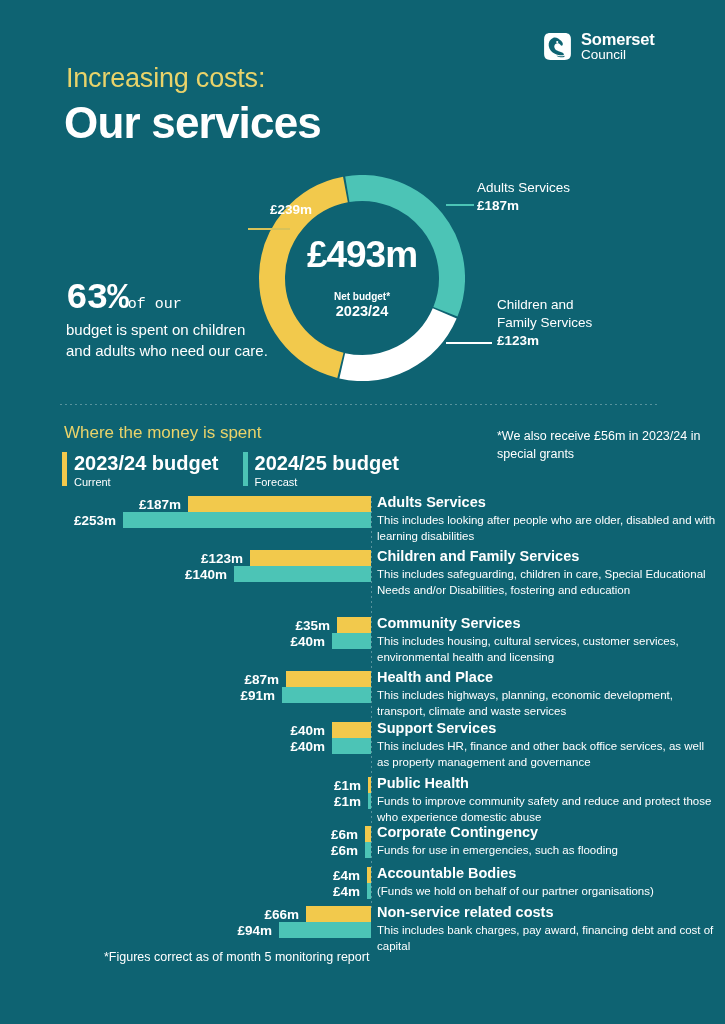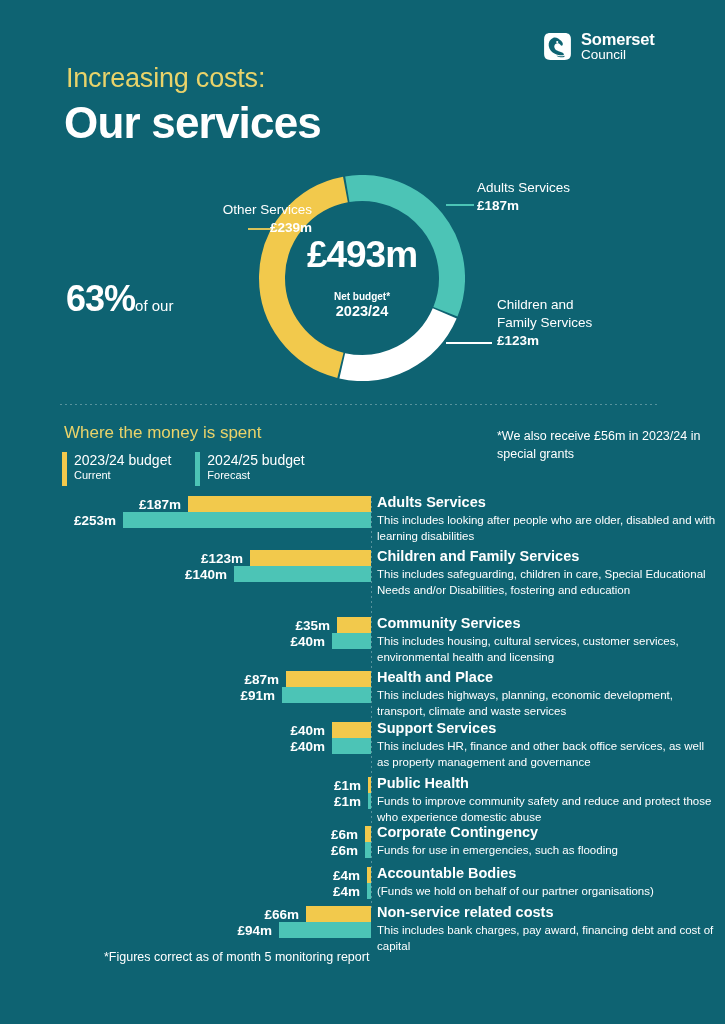--- a/index.html
+++ b/index.html
@@ -40,39 +40,39 @@
   .callout { position: absolute; font-size: 13.5px; line-height: 1.35; }
   .callout .name { color: #ffffff; font-weight: normal; }
   .callout .val  { color: #ffffff; font-weight: bold; }
   #co-adults { left: 477px; top: 179px; text-align: left; }
   #co-children { left: 497px; top: 296px; text-align: left; }
   #co-other { left: 120px; top: 201px; text-align: right; width: 192px; }
   .leader { position: absolute; height: 2px; }
 
   
   #pct-block { position: absolute; left: 66px; top: 281px; width: 205px; }
-  #pct-line1 { line-height: 1; }
+  #pct-line1 { line-height: 1; font-family: Liberation Mono, monospace; }
   #pct-num { font-size: 36px; font-weight: bold; letter-spacing: -1px; }
   #pct-tail { font-size: 15px; }
   #pct-body { font-size: 15px; line-height: 1.38; margin-top: 3px; }
 
   
   #divider { position: absolute; left: 60px; top: 404px; width: 600px; height: 1px;
      background-image: repeating-linear-gradient(to right, rgba(255,255,255,.30) 0 2px, rgba(255,255,255,0) 2px 5px); }
 
   
   #sec-title { position: absolute; left: 64px; top: 423px; font-size: 17px; color: #e9d36a; }
   #grants-note { position: absolute; left: 497px; top: 427px; font-size: 12.5px; line-height: 1.45; text-align: left; }
 
   
   #legend { position: absolute; left: 62px; top: 452px; display: flex; gap: 24px; }
   .leg-item { display: flex; }
   .leg-bar { width: 5px; margin-right: 7px; border-radius: 0; }
   .leg-txt { line-height: 1.18; }
-  .leg-title { font-size: 14px; font-weight: normal; display: block; }
+  .leg-title { font-size: 20px; font-weight: bold; display: block; }
   .leg-sub { font-size: 11px; display: block; }
 
   
   #chart { position: absolute; left: 0px; top: 496px; width: 725px; }
   #axisline { position: absolute; left: 371px; top: 0px; width: 1px; height: 412px;
      background-image: repeating-linear-gradient(to bottom, rgba(255,255,255,.30) 0 2px, rgba(255,255,255,0) 2px 5px); }
   .row { position: absolute; left: 0; width: 725px; }
   .bars { position: absolute; left: 0; top: 0; width: 371px; }
   .barline { position: relative; height: 16px; display: flex; align-items: center; justify-content: flex-end; }
   .barline + .barline { }
@@ -127,28 +127,28 @@
   <div class="callout" id="co-adults">
     <div class="name">Adults Services</div>
     <div class="val">£187m</div>
   </div>
   <div class="callout" id="co-children">
     <div class="name" style="white-space:pre-line">Children and
 Family Services</div>
     <div class="val">£123m</div>
   </div>
   <div class="callout" id="co-other">
-    <div class="name">Other Services</div>
     <div class="val">£239m</div>
   </div>
 
   <div id="pct-block">
     <div id="pct-line1">
       <span id="pct-num">63%</span><span id="pct-tail">of our</span>
     </div>
+    <div id="pct-body">budget is spent on children and adults who need our care.</div>
   </div>
 
   <div id="divider"></div>
 
   <div id="sec-title">Where the money is spent</div>
   <div id="grants-note">*We also receive £56m in 2023/24 in special grants</div>
 
   <div id="legend">
     <div class="leg-item">
       <div class="leg-bar" style="background:#f2c94c; height:34px;"></div>

